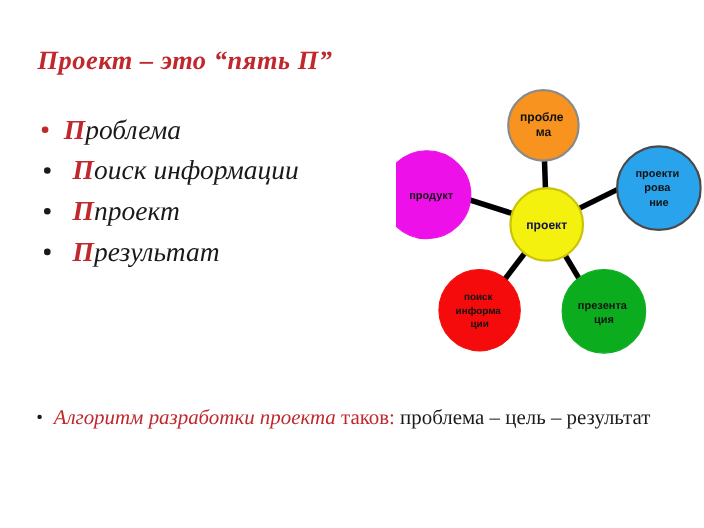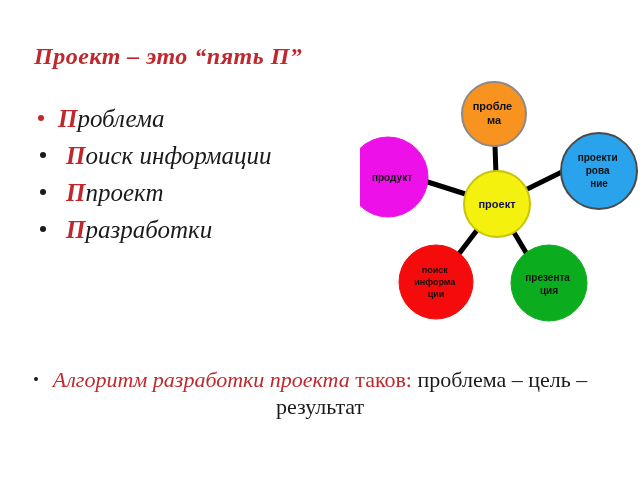--- a/index.html
+++ b/index.html
@@ -98,21 +98,21 @@
   }
 
   
   .caption {
     position: absolute;
     left: 18px;
     top: 366px;
     width: 604px;
     text-align: center;
     font-family: "Liberation Serif", "DejaVu Serif", serif;
-    font-size: 22px;
+    font-size: 19px;
     line-height: 27px;
     color: #1a1a1a;
   }
   .caption .cbullet {
     position: absolute;
     left: 16px;
     top: 11px;
     width: 4px;
     height: 4px;
     border-radius: 50%;
@@ -141,21 +141,21 @@
     <li class="first">
       <span class="dot" style="background: rgb(192, 40, 45);"></span><span class="cap">П</span><span>роблема</span>
     </li>
     <li>
       <span class="dot" style="background: rgb(26, 26, 26);"></span><span class="cap">П</span><span>оиск информации</span>
     </li>
     <li>
       <span class="dot" style="background: rgb(26, 26, 26);"></span><span class="cap">П</span><span>проект</span>
     </li>
     <li>
-      <span class="dot" style="background: rgb(26, 26, 26);"></span><span class="cap">П</span><span>разработки</span>
+      <span class="dot" style="background: rgb(26, 26, 26);"></span><span class="cap">П</span><span>результат</span>
     </li>
   </ul>
 
   <div class="diagram">
     <svg width="278" height="262" viewBox="0 0 278 262" xmlns="http://www.w3.org/2000/svg">
 
       <g>
         <line x1="137" y1="143" x2="134" y2="56" stroke="#000" stroke-width="5"></line>
         <line x1="137" y1="143" x2="214" y2="105" stroke="#000" stroke-width="5"></line>
         <line x1="137" y1="143" x2="180" y2="215" stroke="#000" stroke-width="5"></line>

